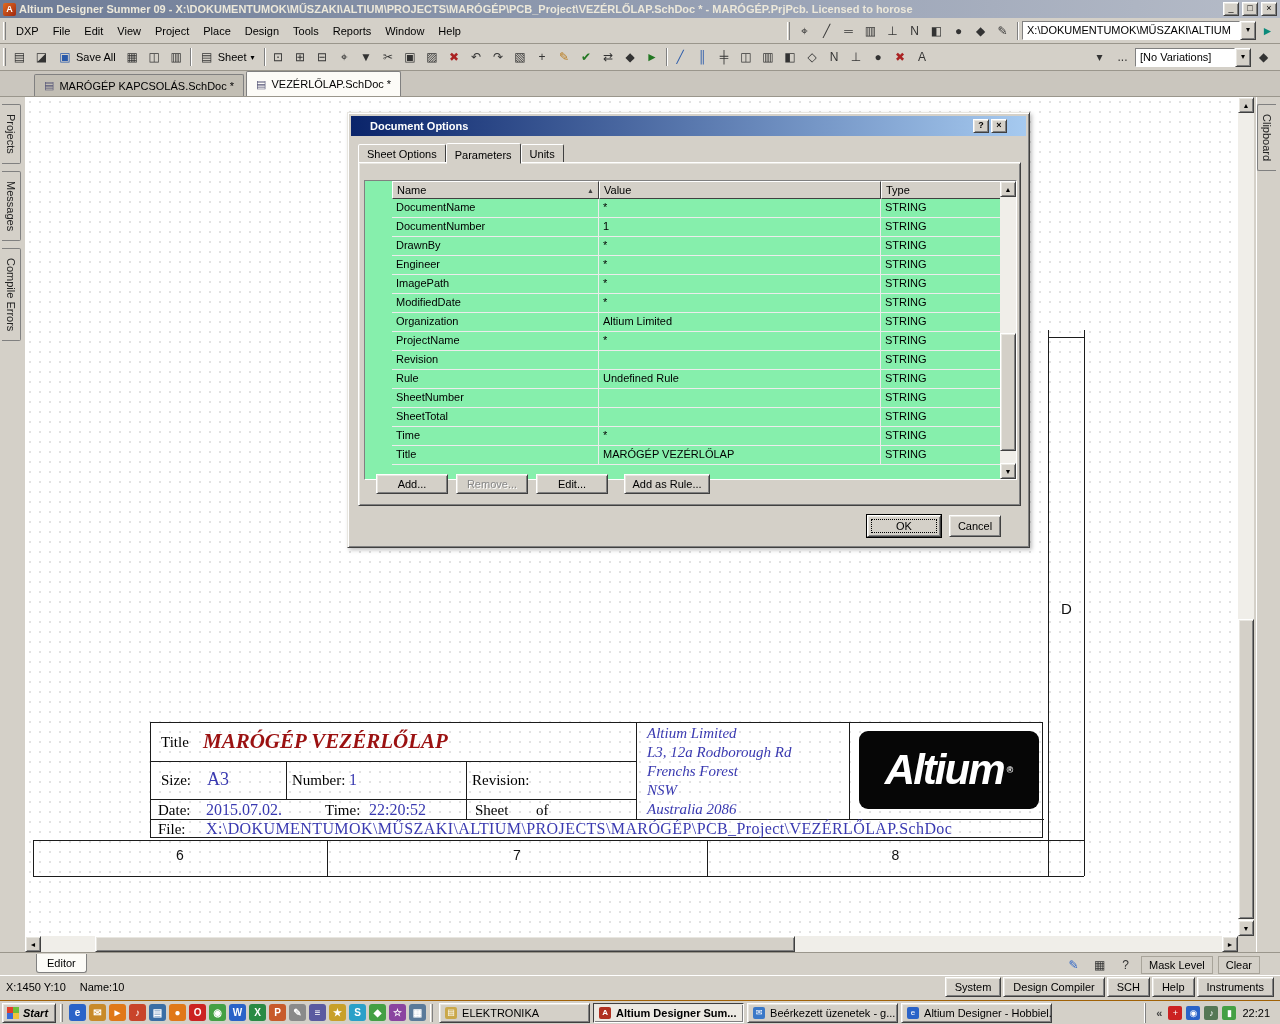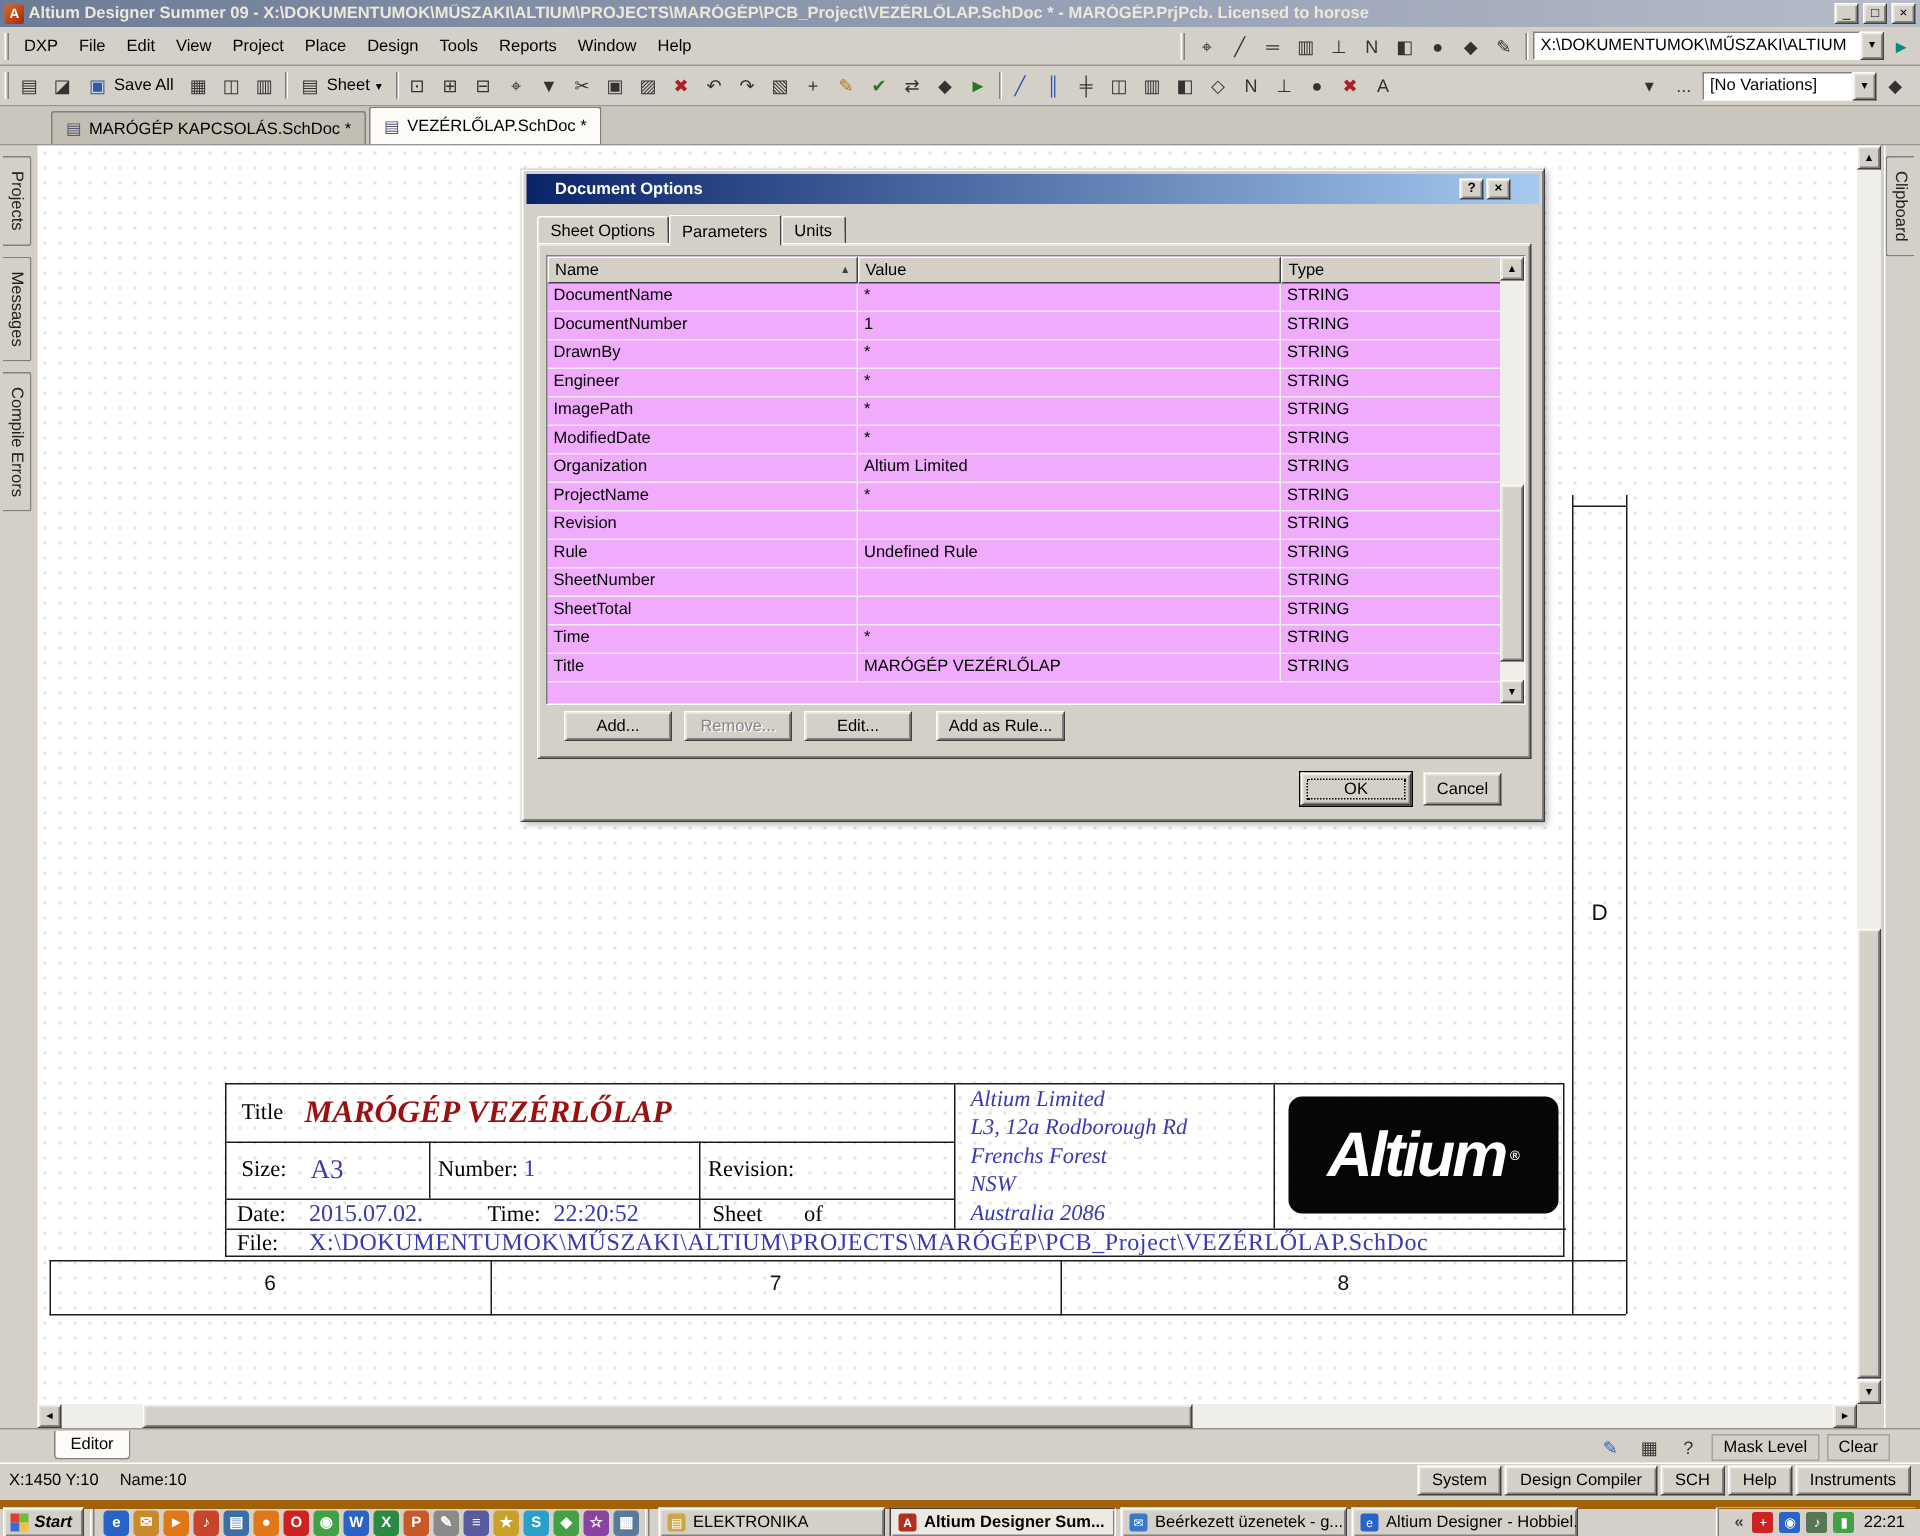--- a/index.html
+++ b/index.html
@@ -79,22 +79,22 @@
   #dlg-title { position:absolute; left:3px; top:3px; right:3px; height:20px;
     background:linear-gradient(90deg,#0a246a,#a6caf0); color:#fff; font-weight:bold;
     display:flex; align-items:center; padding:0 19px; gap:2px; }
   #dlg-title .ttl { flex:1; }
   #dlg-tabs { position:absolute; left:10px; top:31px; height:19px; display:flex; align-items:flex-end; }
   .dtab { padding:3px 8px 2px; border:1px solid; border-color:#fff #404040 transparent #fff;
     background:#d4d0c8; border-radius:2px 2px 0 0; position:relative; }
   .dtab.active { padding-top:5px; top:1px; z-index:3; box-shadow:0 2px 0 #d4d0c8; }
   #dlg-page { position:absolute; left:10px; top:49px; width:663px; height:344px;
     border:1px solid; border-color:#fff #404040 #404040 #fff; box-shadow: inset 1px 1px 0 #e8e6e0, inset -1px -1px 0 #808080; }
-  #param-table { position:absolute; left:5px; top:7px; width:653px; height:300px; background:#f0abfc;
-    border:1px solid; border-color:#808080 #fff #fff #808080; overflow:hidden; }
+  #param-table { position:absolute; left:5px; top:17px; width:653px; height:300px; background:#86efac;
+    border:1px solid; border-color:#808080 #fff #fff #808080; overflow:hidden;padding-left:27px; }
   .ph { display:flex; height:18px; }
   .hc { background:#d4d0c8; border:1px solid; border-color:#fff #404040 #404040 #fff;
     padding:1px 4px; display:flex; align-items:center; flex:none; }
   .hc .sort { margin-left:auto; font-size:7px; color:#404040; }
   .pr { display:flex; height:19px; border-bottom:1px solid #ececec; }
   .pc { padding:2px 4px; border-right:1px solid #ececec; white-space:nowrap; overflow:hidden; flex:none; }
   .w-name { width:207px; } .w-val { width:282px; } .w-type { width:148px; }
   #ptbl-scroll { position:absolute; right:0; top:0; width:16px; height:298px; background:#f0eee9; }
   .sarrow { width:16px; height:16px; font-size:7px; text-align:center; line-height:15px; }
   #ptbl-thumb { position:absolute; left:0; top:152px; width:16px; height:118px; }
@@ -118,21 +118,21 @@
   .flatbtn { border:1px solid #a8a49a; padding:2px 7px; background:#d4d0c8; }
 
   
   #statusbar { position:absolute; left:0; top:975px; width:1280px; height:23px; background:#d4d0c8;
     border-top:1px solid #fff; display:flex; align-items:center; padding:0 6px; gap:14px; }
   #statusbar .right { margin-left:auto; display:flex; gap:2px; }
   .panel-btn { padding:3px 9px; }
 
   
   #taskbar { position:absolute; left:0; top:1000px; width:1280px; height:24px; background:#d4d0c8;
-    border-top:6px solid #a16207; display:flex; align-items:center; gap:3px; padding:0 2px; }
+    border-top:1px solid #a16207; display:flex; align-items:center; gap:3px; padding:0 2px; }
   #start-btn { display:flex; align-items:center; gap:4px; height:20px; padding:0 7px 0 4px; font-weight:bold; font-style:italic; flex:none; }
   .flag { width:12px; height:12px; display:grid; grid-template-columns:6px 6px; grid-template-rows:6px 6px; }
   .flag i { display:block; }
   #quicklaunch { display:flex; gap:3px; align-items:center; flex:none; }
   .qlicon { width:17px; height:17px; border-radius:3px; display:flex; align-items:center; justify-content:center;
     color:#fff; font-size:10px; font-weight:bold; }
   #tasks { display:flex; gap:3px; align-items:center; flex:none; }
   .taskbtn { width:151px; height:20px; display:flex; align-items:center; gap:5px; padding:0 5px;
     white-space:nowrap; overflow:hidden; }
   .taskbtn.active { background:#ece9e2; border-color:#404040 #fff #fff #404040; font-weight:bold; }

